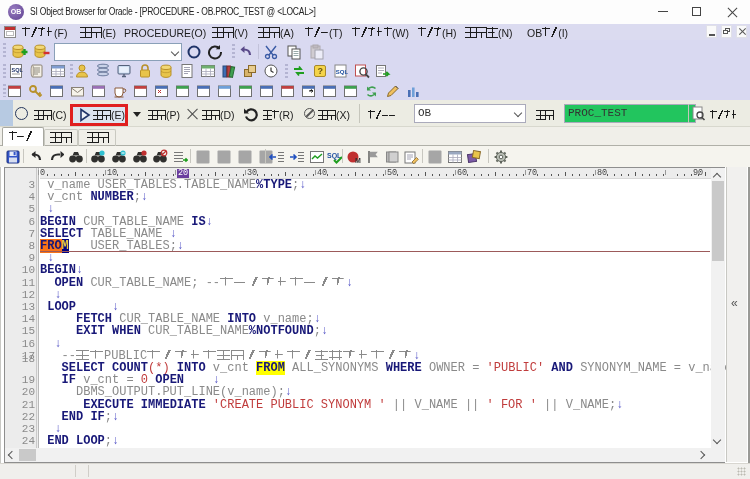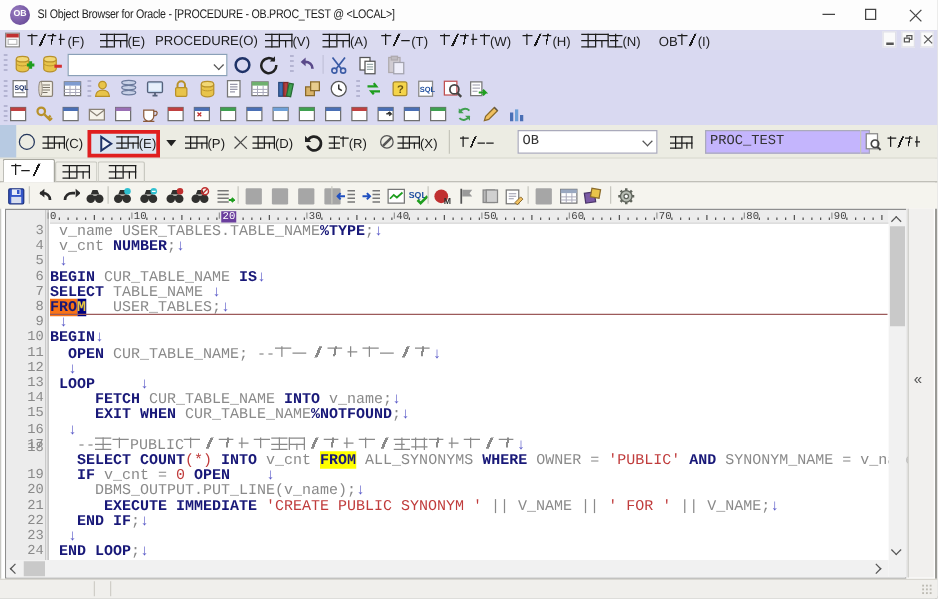--- a/index.html
+++ b/index.html
@@ -404,21 +404,21 @@
     <div style="position:absolute;left:4px;top:-1px;width:1.6px;height:10px;background:#555;transform:rotate(45deg)"></div>
   </div>
 <div class="ab ar" style="left:318px;top:109px;font-size:10.5px;color:#1c1c1c"><i class="jg k1"></i><i class="jg k2"></i>(X)</div>
 <div class="sep1" style="left:359px;top:104px;height:19px;background:#c6c6bc"></div>
 <div class="ab ar" style="left:368px;top:109px;font-size:10.5px;color:#1c1c1c"><i class="jg a1"></i><i class="jg a2"></i><i class="jg d1"></i><i class="jg d1"></i></div>
 <div class="ab" style="left:414px;top:104px;width:112px;height:19px;background:#fff;border:1px solid #aab">
     <div style="position:absolute;left:3px;top:2px;font-family:'Liberation Mono',monospace;font-size:11px;color:#333">OB</div>
     <div style="position:absolute;right:4px;top:5px;width:6px;height:6px;border-right:1.4px solid #555;border-bottom:1.4px solid #555;transform:rotate(45deg)"></div>
   </div>
 <div class="ab ar" style="left:536px;top:109px;font-size:10.5px;color:#1c1c1c"><i class="jg k1"></i><i class="jg k2"></i></div>
-<div class="ab" style="left:564px;top:104px;width:132px;height:19px;background:#c4b5fd;border:1px solid #aab">
+<div class="ab" style="left:564px;top:104px;width:132px;height:19px;background:#22c55e;border:1px solid #aab">
     <div style="position:absolute;left:3px;top:2px;font-family:'Liberation Mono',monospace;font-size:11px;color:#333">PROC_TEST</div>
   </div>
 <div class="sep1" style="left:688px;top:104px;height:19px;background:#c6c6bc"></div>
 <div class="ab" style="left:692px;top:106px"><svg width="14" height="15" viewBox="0 0 14 15">
       <rect x="1" y="1" width="9" height="12" fill="#fff" stroke="#888"></rect>
       <circle cx="8" cy="9" r="3" fill="none" stroke="#444" stroke-width="1.3"></circle>
       <path d="M10 11.5l2.5 2.5" stroke="#444" stroke-width="1.6"></path>
     </svg></div>
 <div class="ab ar" style="left:710px;top:109px;font-size:10.5px;color:#1c1c1c"><i class="jg a1"></i><i class="jg a2"></i><i class="jg a3"></i><i class="jg a4"></i></div>
 <div class="ab" style="left:0;top:127px;width:750px;height:19px;background:#f0efe9"></div>
@@ -711,21 +711,21 @@
 <div class="rnum" style="left:317px">40</div>
 <div class="tick" style="left:315px;top:170px;height:5px;background:#999"></div>
 <div class="rnum" style="left:387px">50</div>
 <div class="tick" style="left:385px;top:170px;height:5px;background:#999"></div>
 <div class="rnum" style="left:457px">60</div>
 <div class="tick" style="left:455px;top:170px;height:5px;background:#999"></div>
 <div class="rnum" style="left:527px">70</div>
 <div class="tick" style="left:525px;top:170px;height:5px;background:#999"></div>
 <div class="rnum" style="left:597px">80</div>
 <div class="tick" style="left:595px;top:170px;height:5px;background:#999"></div>
-<div class="rnum" style="left:667px">90</div>
+<div class="rnum" style="left:693px">90</div>
 <div class="tick" style="left:665px;top:170px;height:5px;background:#999"></div>
 <div class="ln" style="top:179px">3</div>
 <div class="cl" style="top:179px"> v_name USER_TABLES.TABLE_NAME<span class="kw">%TYPE</span>;<span class="lb">↓</span></div>
 <div class="ln" style="top:191px">4</div>
 <div class="cl" style="top:191px"> v_cnt <span class="kw">NUMBER</span>;<span class="lb">↓</span></div>
 <div class="ln" style="top:203px">5</div>
 <div class="cl" style="top:203px"> <span class="lb">↓</span></div>
 <div class="ln" style="top:216px">6</div>
 <div class="cl" style="top:216px"><span class="kw">BEGIN</span> CUR_TABLE_NAME <span class="kw">IS</span><span class="lb">↓</span></div>
 <div class="ln" style="top:228px">7</div>

